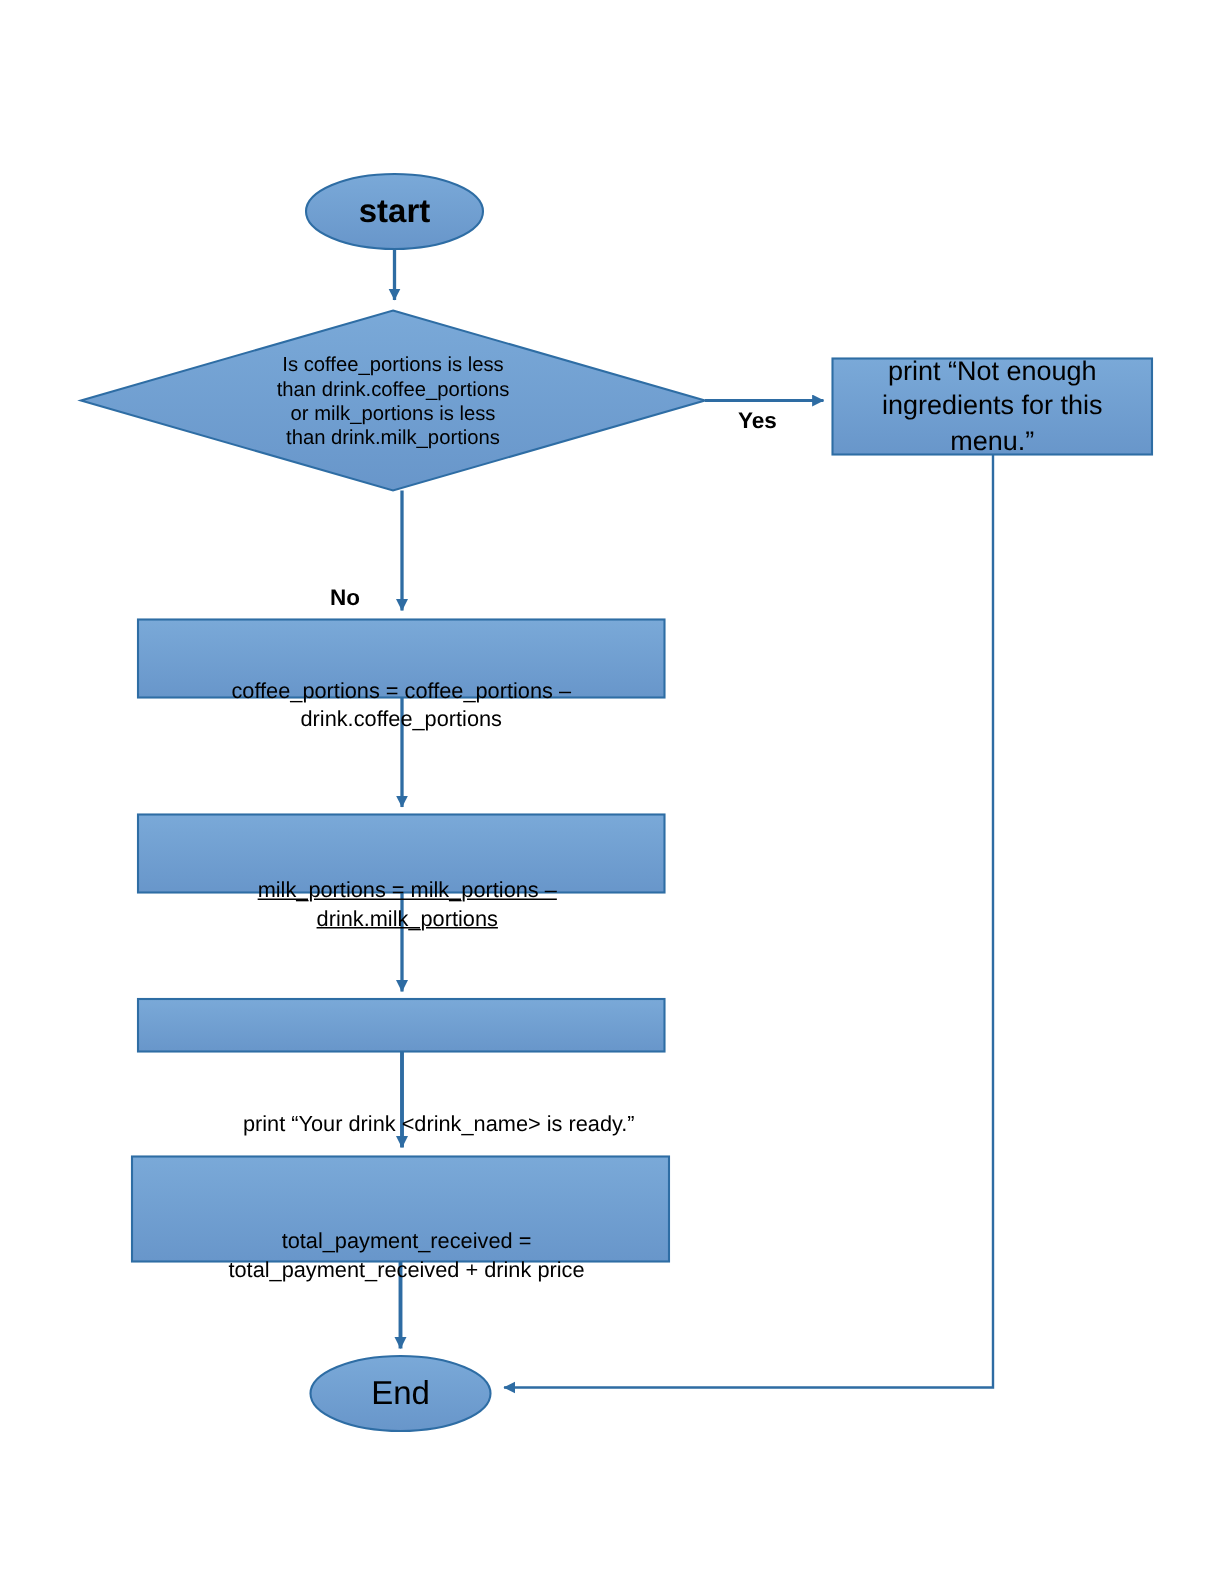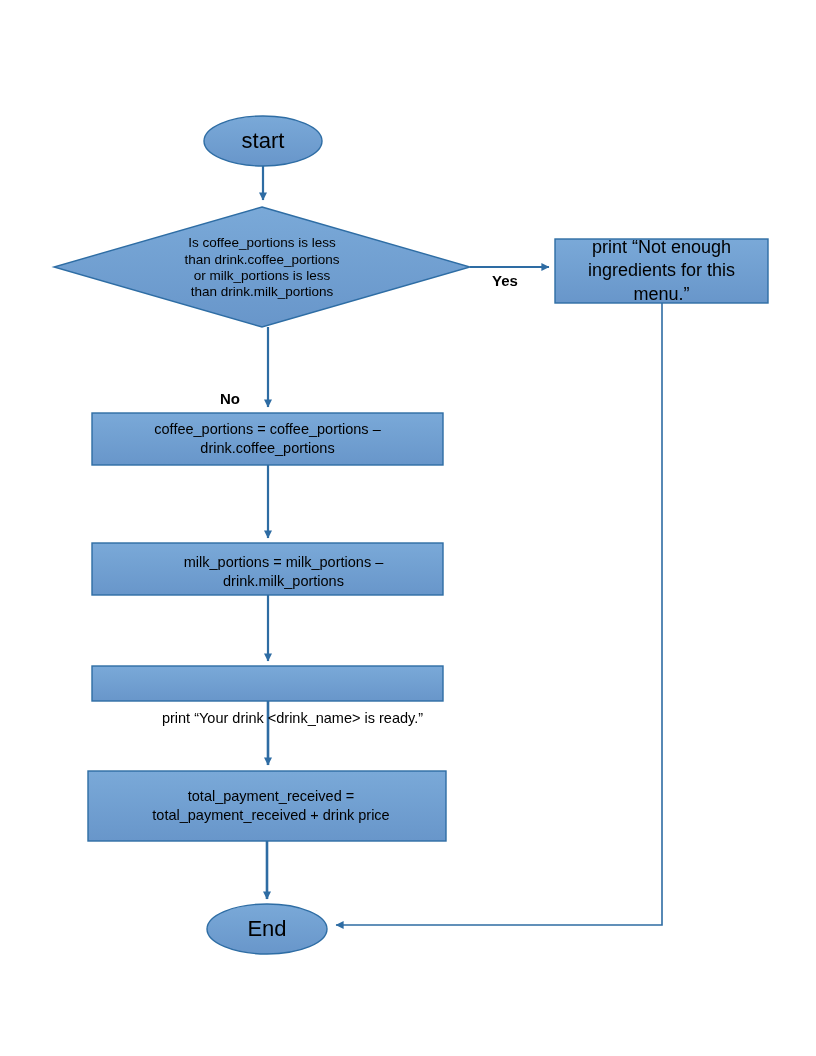--- a/index.html
+++ b/index.html
@@ -39,21 +39,21 @@
     font-size: 15px;
     text-align: center;
     white-space: nowrap;
     margin-top: 32px;
   }
   
   .terminal-text { font-size: 22px; }
   
   .decision-text { font-size: 13.5px; line-height: 1.22; }
   
-  .process-text { font-size: 14.5px; line-height: 1.3; }
+  .process-text { font-size: 14.5px; line-height: 1.3; margin-top: 32px; }
   .smallprint-text { font-size: 18px; line-height: 1.3; }
 </style>
 </head>
 <body>
 
 <svg id="flow-canvas" viewBox="0 0 816 1056">
   <defs>
     <marker id="arrowhead" markerWidth="9" markerHeight="9" refX="7.6" refY="4" orient="auto" markerUnits="userSpaceOnUse">
       <path d="M0,0 L8,4 L0,8 z" fill="#2e6ca3"></path>
     </marker>
@@ -107,35 +107,35 @@
 
   <g>
     <rect x="88" y="771" width="358" height="70" fill="url(#nodeGrad)" stroke="#2e6da4" stroke-width="1.4"></rect>
   </g>
 
   <g>
     <ellipse cx="267" cy="929" rx="60" ry="25" fill="url(#nodeGrad)" stroke="#2e6da4" stroke-width="1.4"></ellipse>
   </g>
 </svg>
 
-<div class="node-label terminal-text" style="left:204px; top:116px; width:118px; height:50px;">start</div>
+<div class="node-label terminal-text" style="left:204px; top:116px; width:118px; height:50px;font-weight:bold;">start</div>
 
 <div class="node-label decision-text" style="left:152px; top:232px; width:220px; height:72px;">Is coffee_portions is less
 than drink.coffee_portions
 or milk_portions is less
 than drink.milk_portions</div>
 
 <div class="node-label smallprint-text" style="left:557px; top:241px; width:209px; height:60px;">print “Not enough
 ingredients for this
 menu.”</div>
 
 <div class="node-label process-text" style="left:94px; top:415px; width:347px; height:48px;">coffee_portions = coffee_portions –
 drink.coffee_portions</div>
 
-<div class="node-label process-text" style="left:110px; top:545px; width:347px; height:54px;">milk_portions = milk_portions –
+<div class="node-label process-text" style="left:98px; top:545px; width:347px; height:54px;text-decoration:underline;">milk_portions = milk_portions –
 drink.milk_portions</div>
 
 <div class="node-label process-text" style="left:94px; top:702px; width:397px; height:33px;">print “Your drink &lt;drink_name&gt; is ready.”</div>
 
 <div class="node-label process-text" style="left:90px; top:773px; width:362px; height:66px;">total_payment_received =
 total_payment_received + drink price</div>
 
 <div class="node-label terminal-text" style="left:207px; top:904px; width:120px; height:50px;">End</div>
 
 <div class="edge-label" style="left:481px; top:240px; width:48px;">Yes</div>

